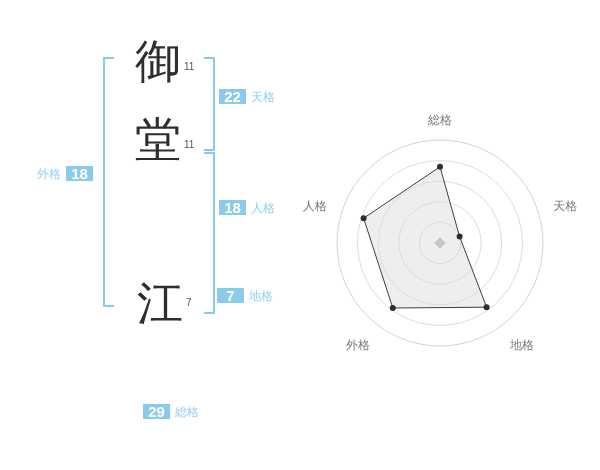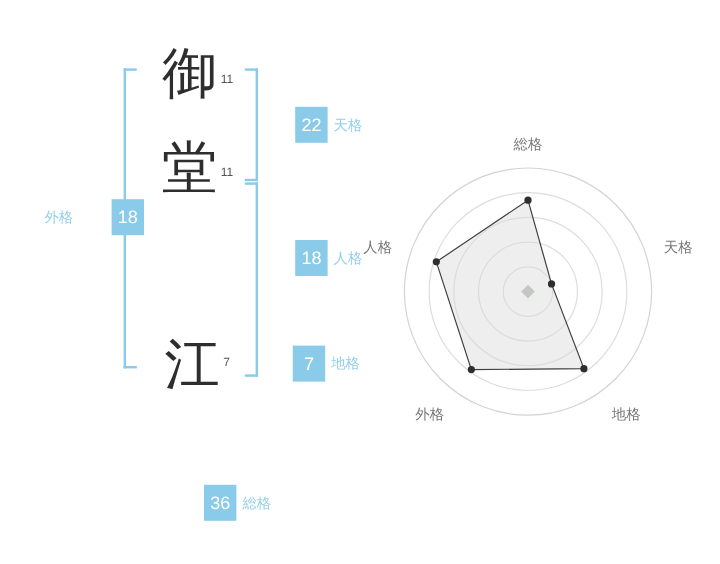--- a/index.html
+++ b/index.html
@@ -18,22 +18,22 @@
     position:absolute;font-size:46px;line-height:1;color:var(--ink);
     font-family:"Liberation Sans","DejaVu Sans",sans-serif;
   }
   .strokes{position:absolute;font-size:10px;color:var(--muted);line-height:1;}
   .bracket{position:absolute;}
   .bracket.left{border-left:2px solid var(--accent);border-top:2px solid var(--accent);border-bottom:2px solid var(--accent);}
   .bracket.right{border-right:2px solid var(--accent);border-top:2px solid var(--accent);border-bottom:2px solid var(--accent);}
   .kaku{position:absolute;display:flex;align-items:center;gap:5px;}
   .badge{
     display:flex;align-items:center;justify-content:center;
-    min-width:27px;height:30px;padding:0 2px;box-sizing:border-box;
-    background:var(--accent);color:#fff;font-size:15px;font-weight:normal;line-height:1;margin-left:27px;
+    min-width:27px;height:15px;padding:0 2px;box-sizing:border-box;
+    background:var(--accent);color:#fff;font-size:15px;font-weight:bold;line-height:1;
   }
   .kaku-label{font-size:12px;color:var(--accent-text);line-height:1;}
   .radar{position:absolute;left:0;top:0;pointer-events:none;}
 </style>
 </head>
 <body>
 
 <div class="canvas">
 
   <div class="kanji" style="left:135px;top:38px;">御</div>
@@ -63,21 +63,21 @@
     <span class="badge">18</span>
     <span class="kaku-label">人格</span>
   </div>
 
   <div class="kaku" style="left:217px;top:288px;">
     <span class="badge">7</span>
     <span class="kaku-label">地格</span>
   </div>
 
   <div class="kaku" style="left:143px;top:404px;">
-    <span class="badge">36</span>
+    <span class="badge">29</span>
     <span class="kaku-label">総格</span>
   </div>
 
   <svg class="radar" width="600" height="470" viewBox="0 0 600 470">
       <circle cx="440" cy="243" r="103.0" fill="none" stroke="#d3d3d3" stroke-width="1"></circle>
       <circle cx="440" cy="243" r="82.4" fill="none" stroke="#dddddd" stroke-width="1"></circle>
       <circle cx="440" cy="243" r="61.8" fill="none" stroke="#dddddd" stroke-width="1"></circle>
       <circle cx="440" cy="243" r="41.2" fill="none" stroke="#dddddd" stroke-width="1"></circle>
       <circle cx="440" cy="243" r="20.6" fill="none" stroke="#dddddd" stroke-width="1"></circle>
       <polygon points="440.0,166.8 459.6,236.6 486.6,307.2 392.8,308.0 363.6,218.2" fill="#d9d9d9" fill-opacity="0.45" stroke="#3f3f3f" stroke-width="1"></polygon>

